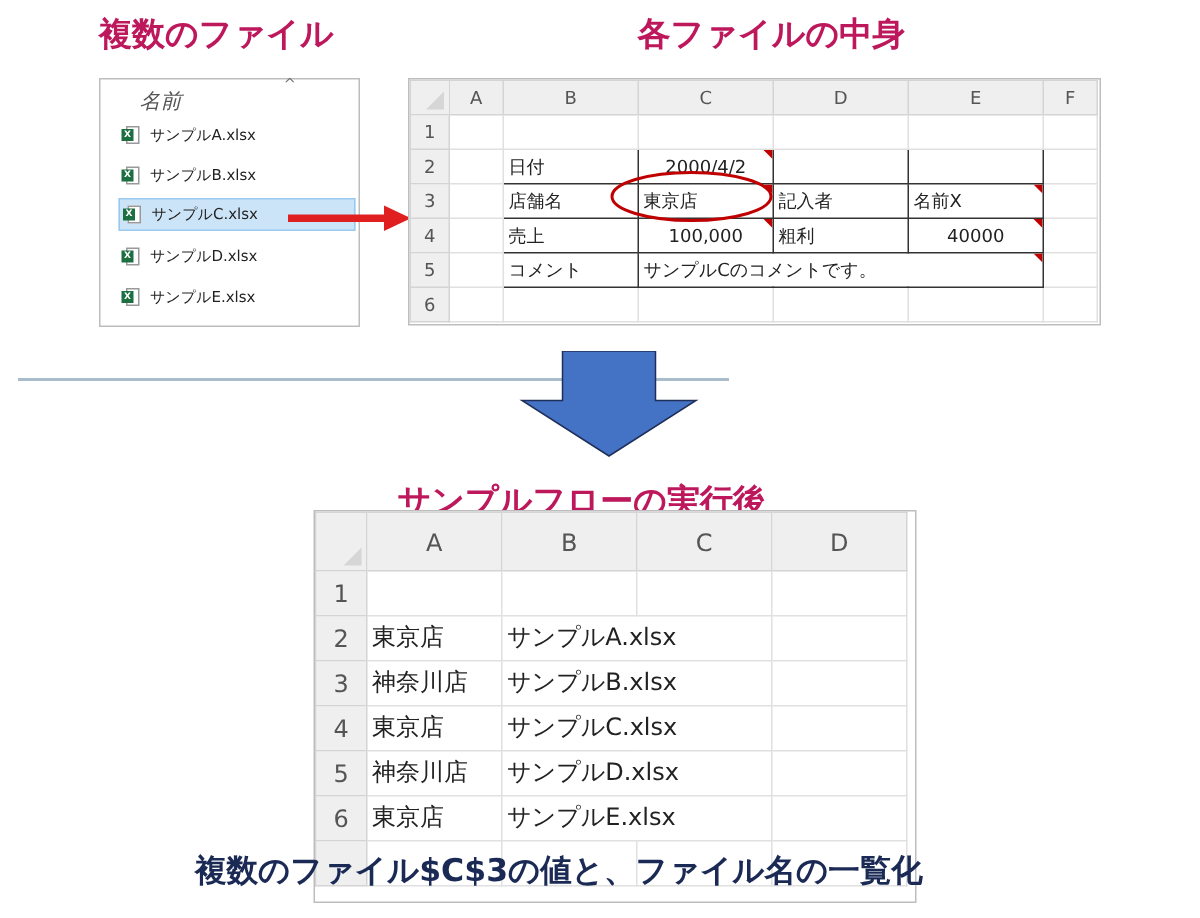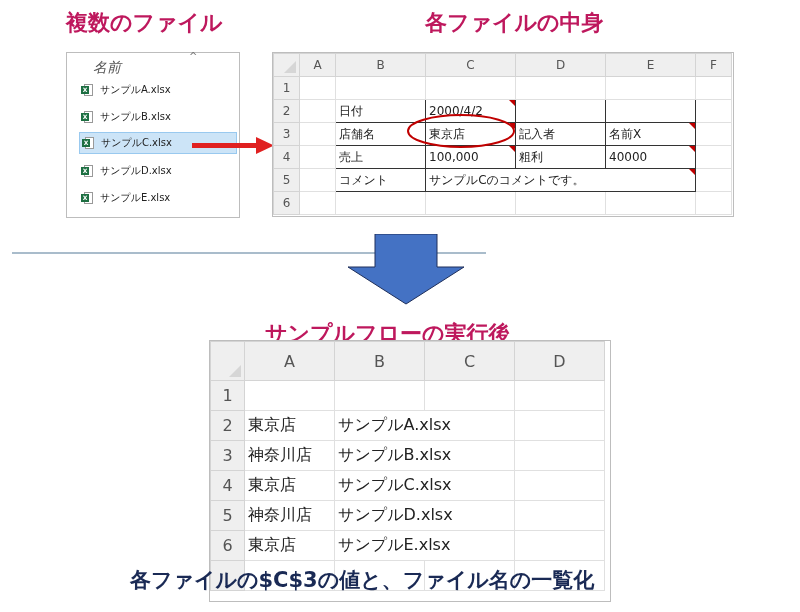--- a/index.html
+++ b/index.html
@@ -18,21 +18,21 @@
   .xl-icon .doc { position:absolute; left:3px; top:0; width:9px; height:12px; border:1px solid #999; background:#fff; box-sizing:border-box; }
   .xl-icon .badge { position:absolute; left:0; top:2px; width:8px; height:8px; background:#1d6f42; color:#fff; font-size:6px; line-height:8px; text-align:center; font-weight:bold; }
 
   
   .sheet { border:1px solid #bdbdbd; background:#fff; }
   .grid { border-collapse:collapse; table-layout:fixed; font-family:"DejaVu Sans", sans-serif; }
   .grid td { border:1px solid #e0e0e0; padding:0 3px; overflow:hidden; white-space:nowrap; color:#222; }
   .grid .hdr { background:#efefef; color:#555; text-align:center; border-color:#d4d4d4; }
   .grid .corner { background:#efefef; border-color:#d4d4d4; position:relative; }
   .grid .corner::after { content:""; position:absolute; right:3px; bottom:3px; border-left:12px solid transparent; border-bottom:12px solid #d6d6d6; }
-  .grid .right { text-align:left; }
+  .grid .right { text-align:center; }
   .boxed { border:1px solid #333 !important; }
   .note { position:relative; }
   .note::after { content:""; position:absolute; right:0; top:0; border-left:6px solid transparent; border-top:6px solid #c00000; }
 
   .top-sheet { left:272px; top:52px; width:460px; height:163px; }
   .top-sheet .grid td { height:22px; font-size:12px; }
   .bottom-sheet { left:209px; top:340px; width:400px; height:260px; }
   .bottom-sheet .grid td { height:29px; font-size:16px; }
 </style>
 </head>
@@ -234,13 +234,13 @@
       <td class="hdr" style="height:28px;"></td>
       <td></td>
           <td></td>
           <td></td>
           <td></td>
     </tr>
   </tbody>
     </table>
 </div>
 
-<div class="abs" style="left:130px; top:566px; font-size:21px; font-weight:bold; color:#1a2a55; white-space:nowrap;">各ファイルの$C$3の値と、ファイル名の一覧化</div>
+<div class="abs" style="left:130px; top:566px; font-size:21px; font-weight:bold; color:#1a2a55; white-space:nowrap;">複数のファイル$C$3の値と、ファイル名の一覧化</div>
 
 </body></html>

